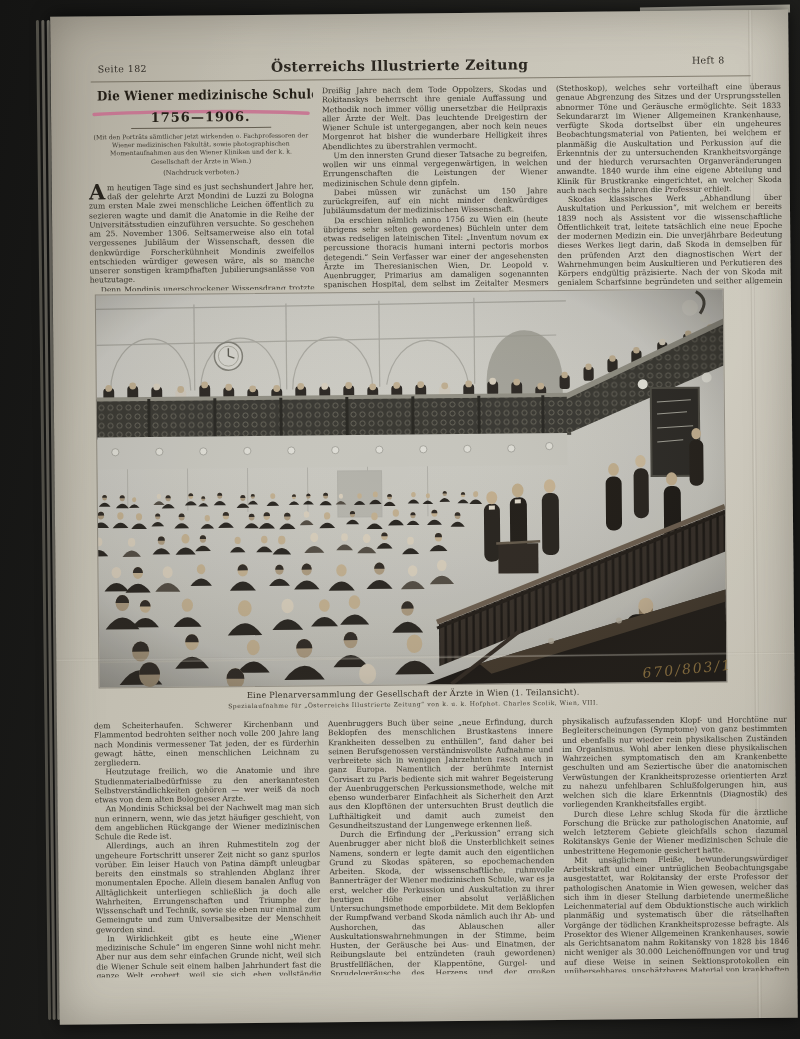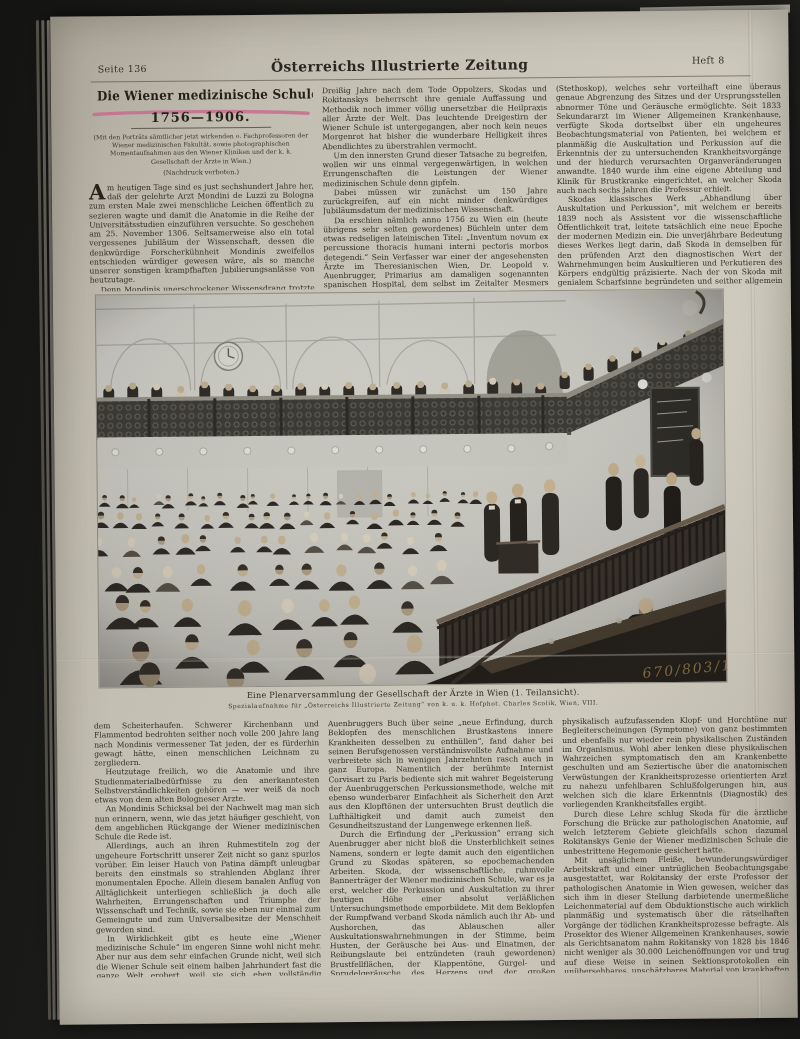--- a/index.html
+++ b/index.html
@@ -67,21 +67,21 @@
 <div class="stack-edge e1"></div>
 <div class="stack-edge e2"></div>
 <div class="stack-edge e3"></div>
 <div class="edge-top"></div>
 
 <div class="page">
   <div class="fold-v"></div>
   <div class="crease-h"></div>
 
   <header class="pagehead">
-    <span class="hl">Seite 136</span>
+    <span class="hl">Seite 182</span>
     <span class="hc">Österreichs Illustrierte Zeitung</span>
     <span class="hr">Heft 8</span>
   </header>
   <div class="headrule"></div>
 
   <section class="cols top">
     <div class="col">
       <div class="titleblock">
         <h1 class="title">Die Wiener medizinische Schule,</h1>
         <div class="underline-wrap">

